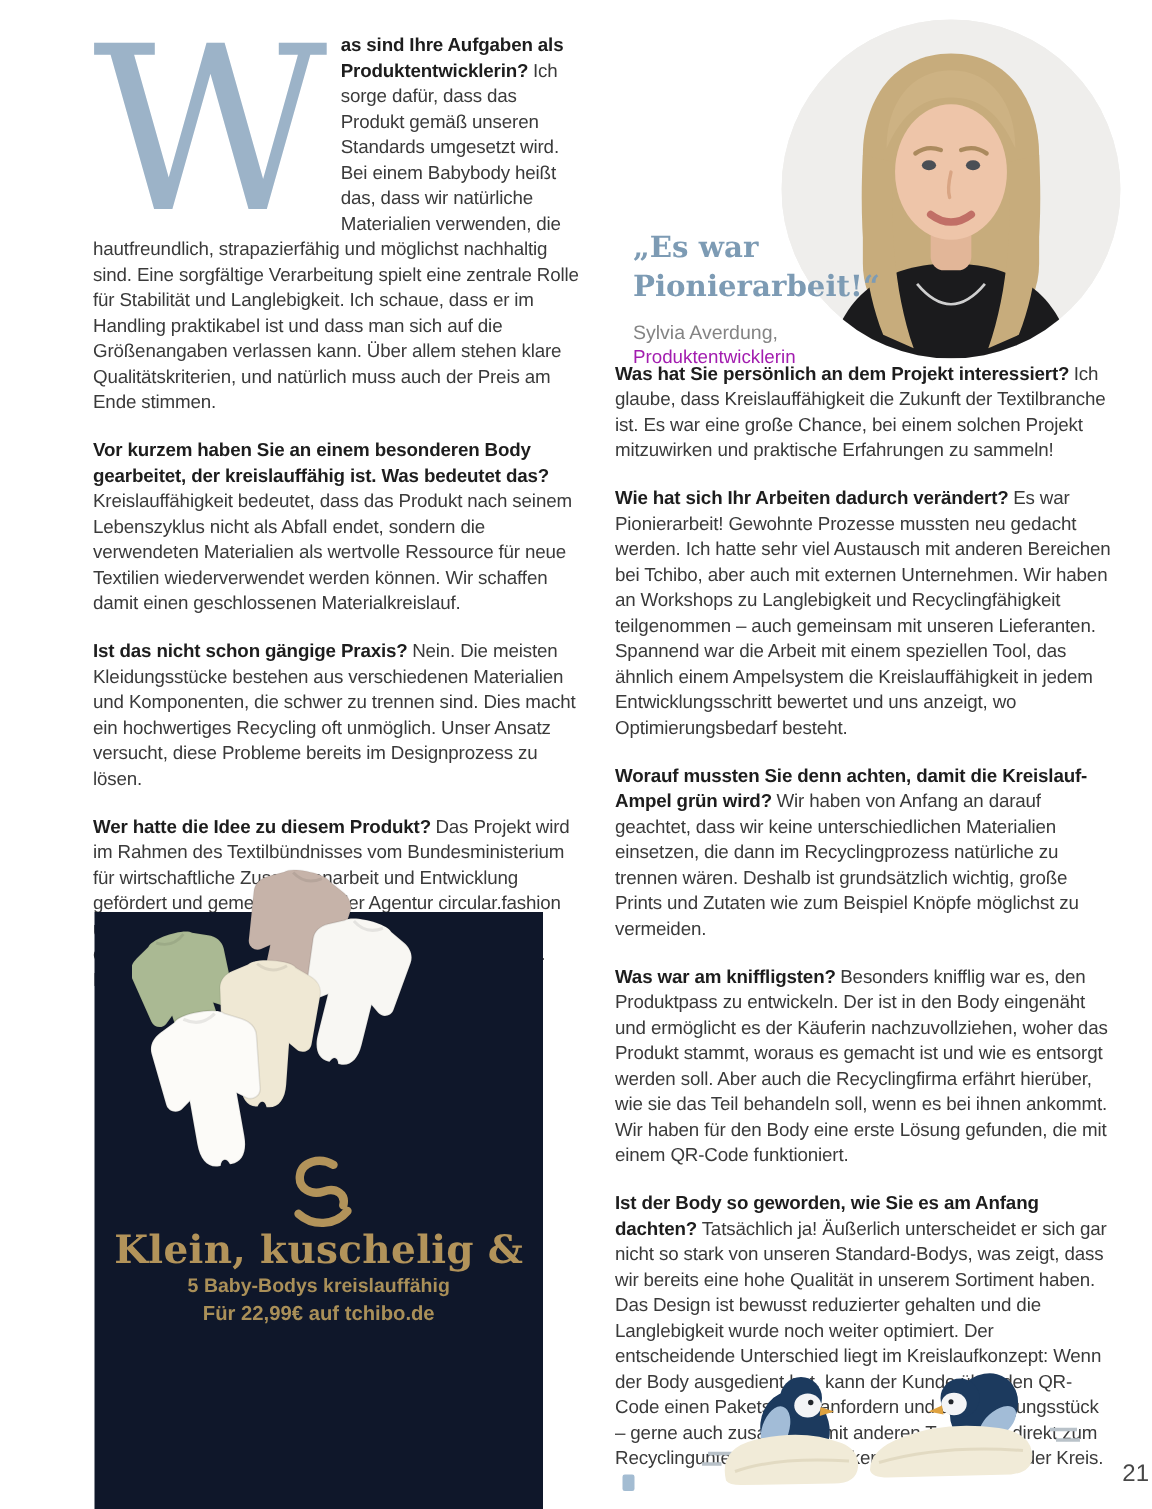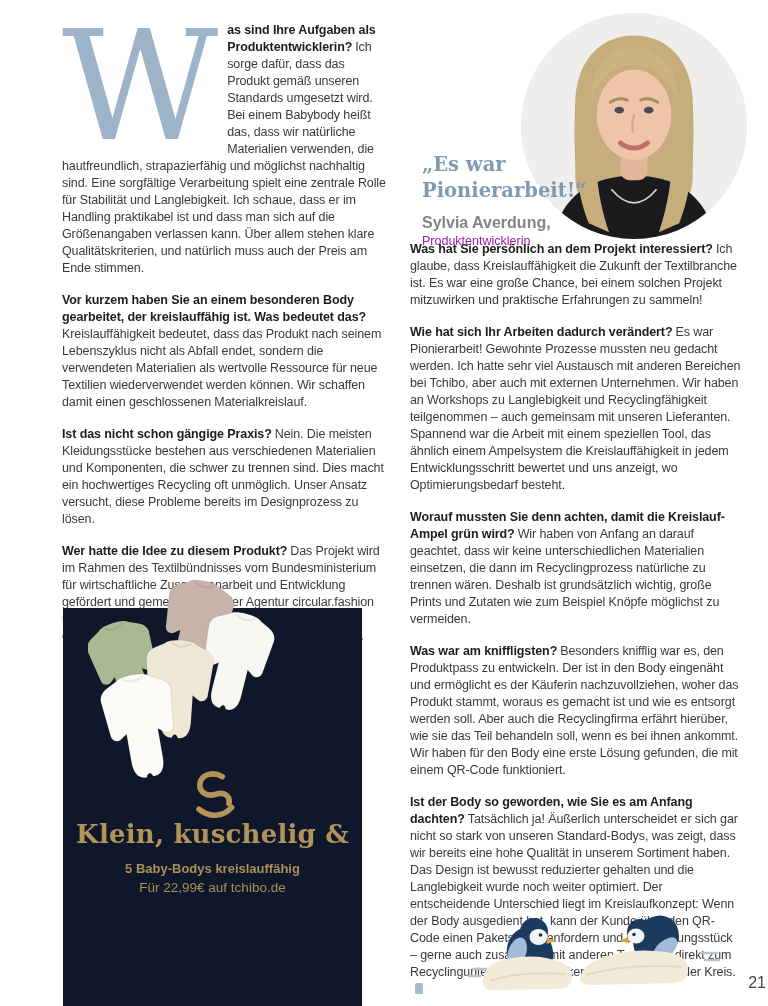--- a/index.html
+++ b/index.html
@@ -32,37 +32,37 @@
     position:absolute; left:521px; top:13px; width:226px; height:226px;
     border-radius:50%; overflow:hidden; background:#efeeec;
   }
   .portrait svg { display:block; width:100%; height:100%; }
   .quote-block { position:absolute; left:410px; top:152px; width:170px;margin-left:12px; }
   .quote {
     font-family:"DejaVu Serif", serif; font-weight:bold;
     font-size:19.5px; line-height:26px; color:#7d9bb4;
   }
   .quote span { display:block; }
-  .person-name { margin-top:10px; font-size:16px; font-weight:bold; color:#848484; }
+  .person-name { margin-top:10px; font-size:13px; font-weight:normal; color:#848484; }
   .person-role { margin-top:2px;  font-size:12.5px; color:#a21caf; }
   
   .promo {
     position:absolute; left:63px; top:608px; width:299px; height:398px;
     background:#0f172a; text-align:center;
   }
   .bodysuits { position:absolute; left:88px; top:578px; width:196px; height:208px; z-index:3; }
   .hanger { margin:162px auto 0 auto; width:56px; height:50px; }
   .promo-heading {
     font-family:"DejaVu Serif", serif; font-weight:bold;
     font-size:26px; line-height:29px; color:#b2935a; letter-spacing:0.2px;
   }
   .promo-heading span { display:block; }
-  .promo-sub  { margin-top:12px; font-size:13px; font-weight:bold; color:#a98f58; }
+  .promo-sub  { margin-top:0; font-size:13px; font-weight:bold; color:#a98f58; }
   .promo-body { margin:4px auto 0 auto; width:252px; font-size:12px; line-height:15.5px; color:#a79e85; }
-  .promo-price{ margin-top:4px; font-size:13.5px; font-weight:normal; color:#a98f58; }
+  .promo-price{ margin-top:4px; font-size:13.5px; font-weight:bold; color:#a98f58; }
   
   .penguins { position:absolute; left:468px; top:901px; width:256px; height:96px; }
   .penguins svg { display:block; width:100%; height:100%; }
   
   .page-number { position:absolute; right:2px; bottom:14px; font-size:16px; color:#474747; }
 </style>
 </head>
 <body>
 
 <div class="page">

